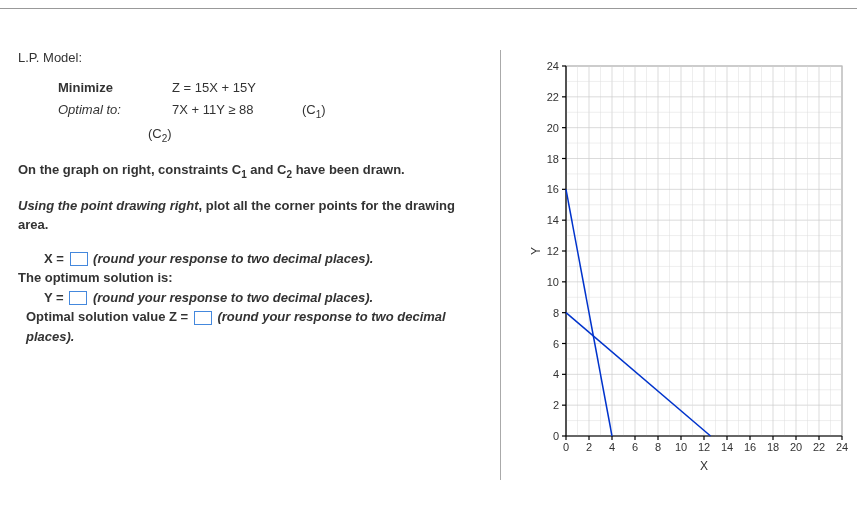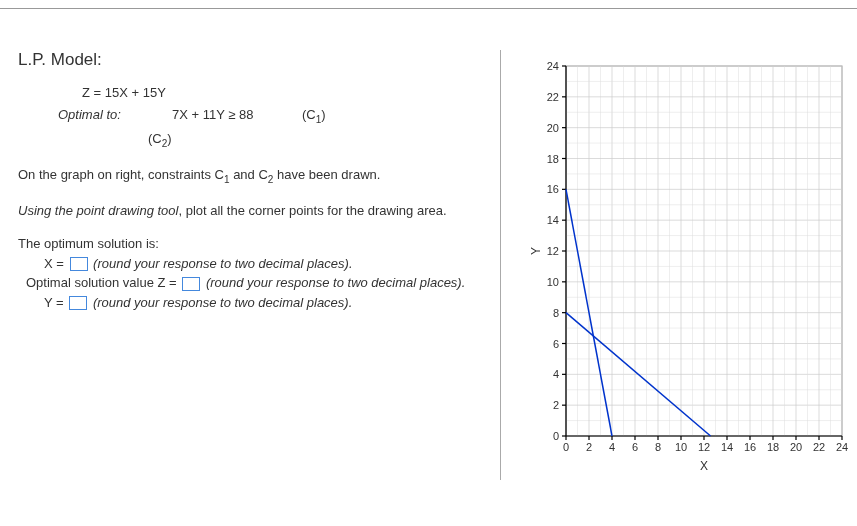--- a/index.html
+++ b/index.html
@@ -20,41 +20,42 @@
       height: 1px;
       background: #999;
     }
     .content {
       position: absolute;
       top: 50px;
       left: 18px;
       width: 470px;
     }
     .model-title {
-      font-size: 17px;
+      font-size: 13px;
       margin-bottom: 12px;
     }
     .model-block {
       margin-left: 40px;
       line-height: 1.7;
     }
     .model-row {
       display: flex;
     }
     .model-label {
       width: 90px;
     }
     .bold { font-weight: bold; }
     .italic { font-style: italic; }
     .expr { width: 130px; margin-left: 24px; }
     .cname { width: 40px; }
     .sub { font-size: 10px; vertical-align: sub; }
     .para {
       margin-top: 14px;
       line-height: 1.5;
+      font-weight: bold;
     }
     .input-box {
       display: inline-block;
       width: 18px;
       height: 14px;
       border: 1px solid #4488dd;
       background: #fff;
       vertical-align: middle;
       margin: 0 2px;
     }
@@ -85,20 +86,21 @@
 </head>
 <body>
 
 <div class="top-line"></div>
 
 <div class="content">
   <div class="model-title">L.P. Model:</div>
 
   <div class="model-block">
     <div class="model-row">
+      <span class="model-label bold">Minimize</span>
       <span class="expr">Z = 15X + 15Y</span>
     </div>
     <div class="model-row">
       <span class="model-label italic">Optimal to:</span>
       <span class="expr">7X + 11Y ≥ 88</span>
       <span class="cname"><span>(C</span><span class="sub">1</span><span>)</span></span>
     </div>
     <div class="model-row">
       <span class="model-label"></span>
       <span class="cname"><span>(C</span><span class="sub">2</span><span>)</span></span>
@@ -106,33 +108,33 @@
     <div class="model-row">
       <span class="model-label"></span>
     </div>
   </div>
 
   <div class="para">
     <span>On the graph on right, constraints C</span><span class="sub">1</span><span> and C</span><span class="sub">2</span><span> have been drawn.</span>
   </div>
 
   <div class="para">
-    <span class="italic">Using the point drawing tool</span><span>, plot all the corner points for the drawing area.</span>
+    <span class="italic">Using the point drawing right</span><span>, plot all the corner points for the drawing area.</span>
   </div>
 
   <div class="para">
+    <div style="margin-left:26px;">
+      <span>X = </span><span class="input-box"></span><span class="italic"> (round your response to two decimal places).</span>
+    </div>
     <div>The optimum solution is:</div>
     <div style="margin-left:26px;">
-      <span>X = </span><span class="input-box"></span><span class="italic"> (round your response to two decimal places).</span>
+      <span>Y = </span><span class="input-box"></span><span class="italic"> (round your response to two decimal places).</span>
     </div>
     <div style="margin-left:8px;">
       <span>Optimal solution value Z = </span><span class="input-box"></span><span class="italic"> (round your response to two decimal places).</span>
-    </div>
-    <div style="margin-left:26px;">
-      <span>Y = </span><span class="input-box"></span><span class="italic"> (round your response to two decimal places).</span>
     </div>
   </div>
 </div>
 
 <div class="divider-v"></div>
 
 <div class="chart-area">
   <svg class="chart-svg" width="320" height="420" id="chart-svg">
       <rect x="36" y="6" width="276" height="370" class="region-border"></rect>
       <line x1="36" y1="376" x2="36" y2="6" class="grid-major"></line>

